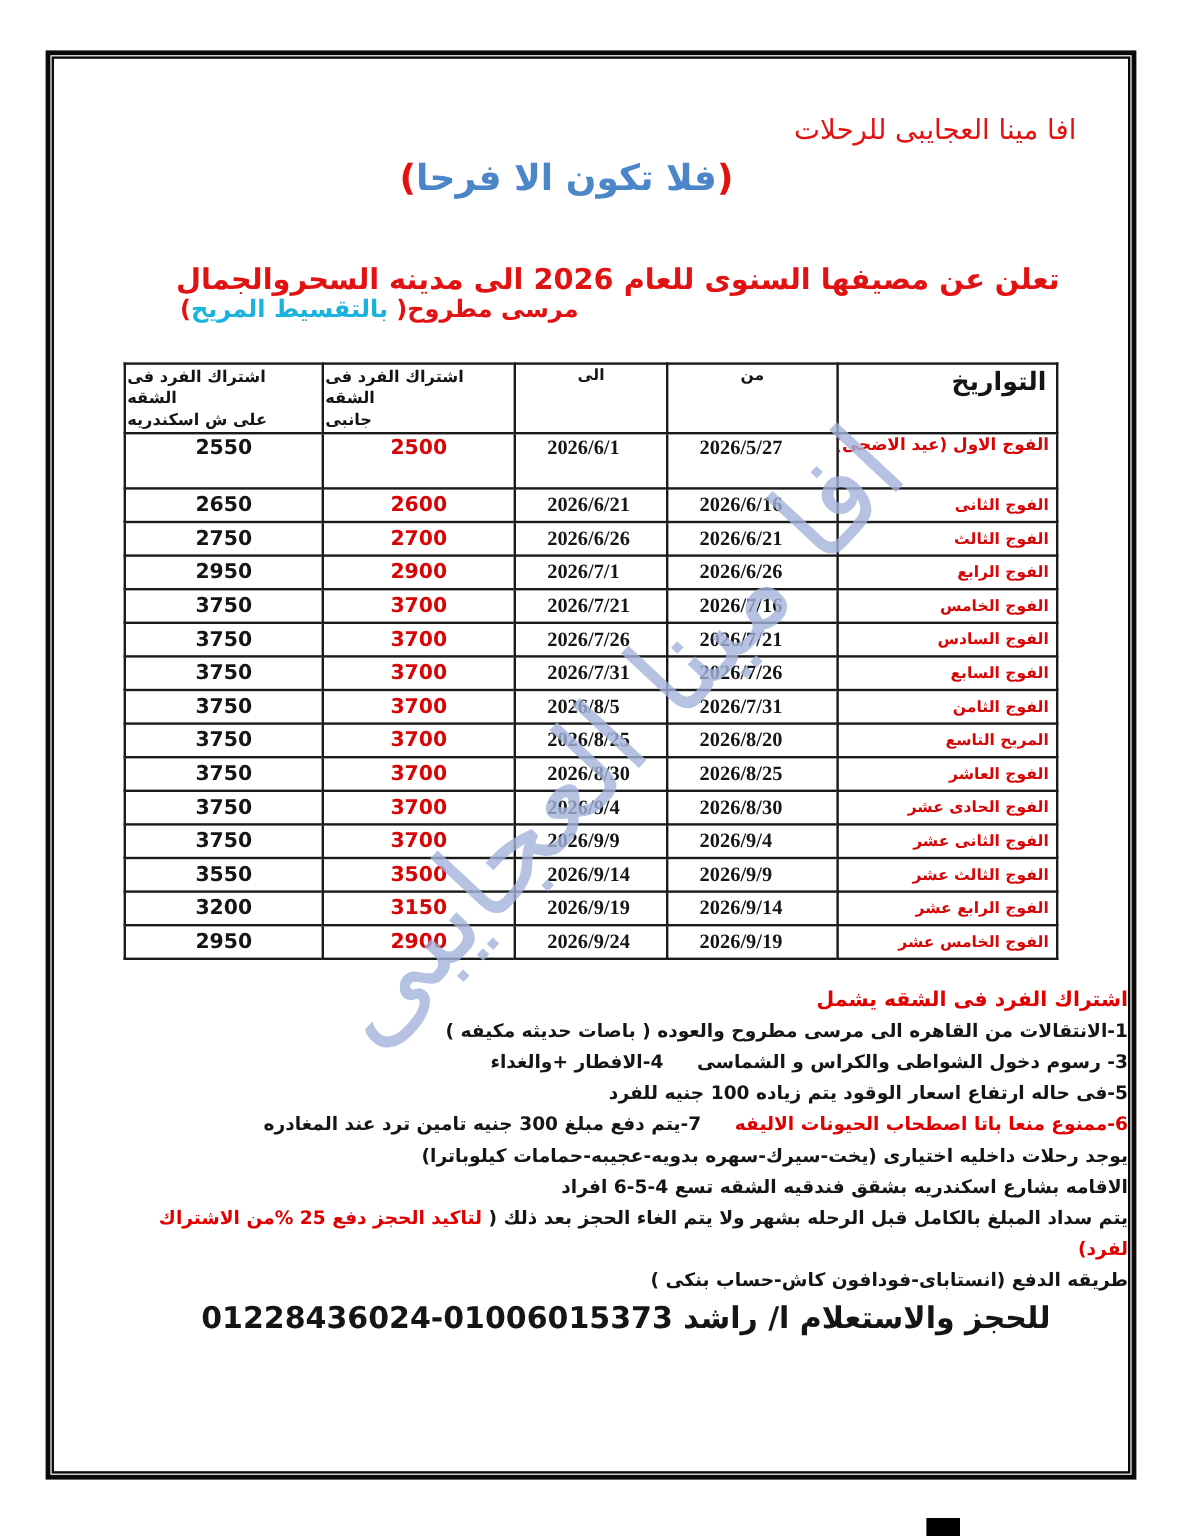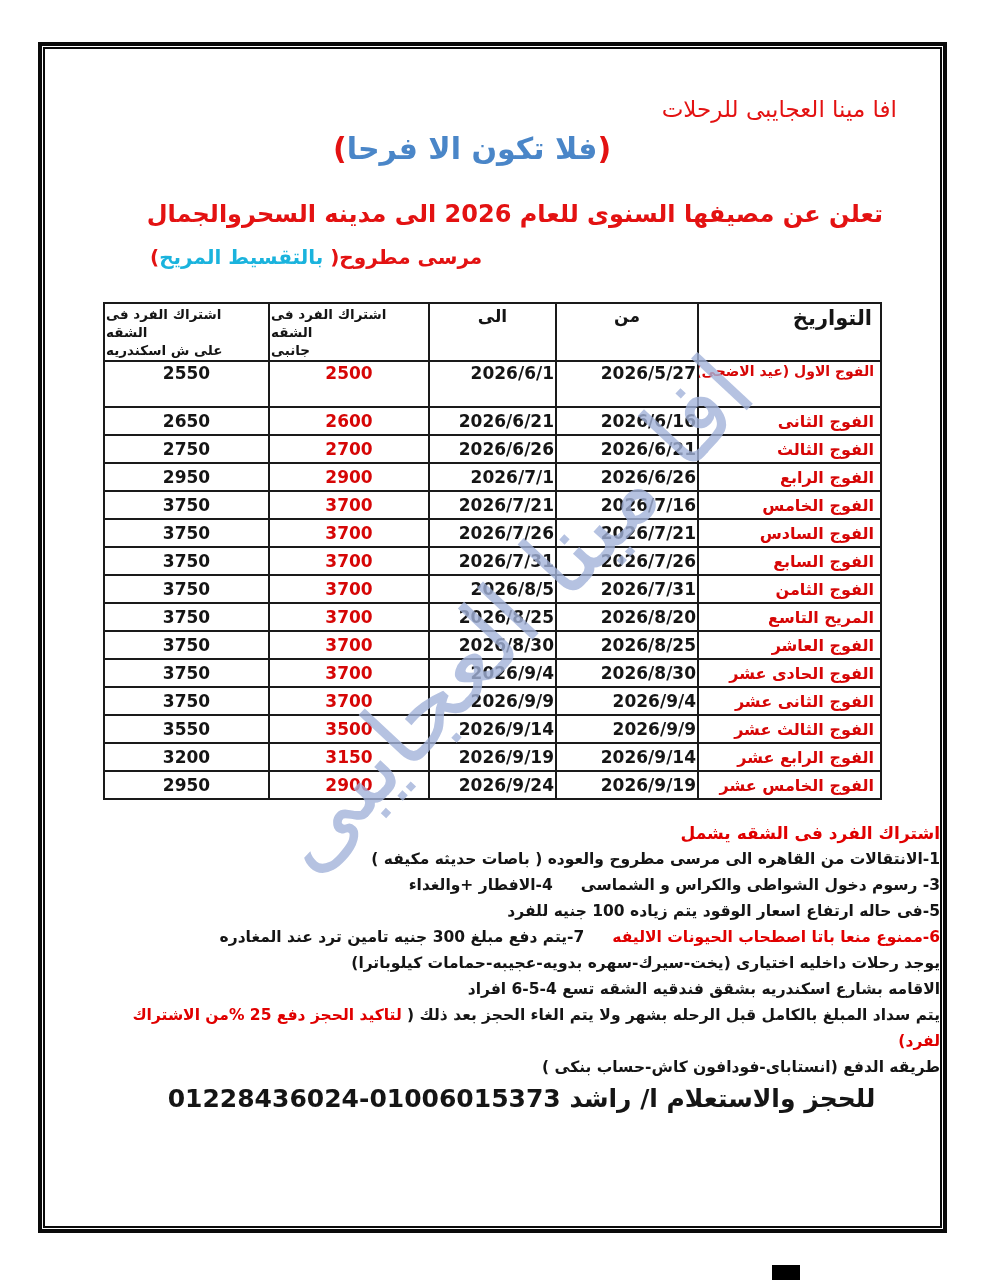--- a/index.html
+++ b/index.html
@@ -8,43 +8,43 @@
     font-family:"DejaVu Sans",sans-serif;color:#151515;
   }
   .frame{position:absolute;left:38px;top:42px;width:909px;height:1191px;
     border:4px solid #0a0a0a;box-sizing:border-box;}
   .frame-inner{position:absolute;inset:1px;border:2px solid #0a0a0a;}
   .red{color:#e31212;}
   .blue{color:#4a86c8;}
   .cyan{color:#1ab3dd;}
   .company{position:absolute;top:96px;right:92px;font-size:23px;font-weight:400;color:#e31212;direction:rtl;}
   .slogan{position:absolute;top:131px;left:333px;font-size:30px;font-weight:700;direction:rtl;}
-  .announce1{position:absolute;top:200px;right:106px;font-size:24px;font-weight:700;color:#e31212;direction:rtl;}
+  .announce1{position:absolute;top:219px;right:106px;font-size:24px;font-weight:700;color:#e31212;direction:rtl;}
   .announce2{position:absolute;top:245px;left:150px;font-size:20px;font-weight:700;direction:rtl;}
   .watermark{
     position:absolute;left:60px;top:555px;width:900px;text-align:center;
     font-size:100px;font-weight:400;color:#a3b3da;opacity:.8;direction:rtl;
     transform:rotate(-47deg);transform-origin:center;z-index:5;pointer-events:none;white-space:nowrap;
   }
   table.tbl{
     position:absolute;left:103px;top:302px;width:777px;border-collapse:collapse;
     table-layout:fixed;direction:rtl;z-index:2;
   }
   .tbl th,.tbl td{border:2px solid #1a1a1a;box-sizing:border-box;font-weight:700;overflow:hidden;white-space:nowrap;}
   .tbl thead tr{height:41px;}
   .tbl tbody tr{height:28px;}
   .tbl tbody tr.tall{height:46px;}
   .tbl tbody tr.tall td{vertical-align:top;padding-top:1px;}
   th.h-dates{font-size:21px;text-align:right;padding-right:8px;vertical-align:top;padding-top:2px;}
-  th.h-from,th.h-to{font-size:17px;text-align:center;vertical-align:top;padding-top:2px;}
+  th.h-from,th.h-to{font-size:13px;text-align:center;vertical-align:top;padding-top:2px;}
   th.h-side,th.h-alex{font-size:13.5px;text-align:left;vertical-align:top;padding-top:1px;
     white-space:pre-line;line-height:18px;}
-  td.col-group{color:#d60606;font-size:16px;text-align:right;padding-right:6px;}
+  td.col-group{color:#d60606;font-size:13px;text-align:right;padding-right:6px;}
   tr.tall td.col-group{font-size:14px;}
-  td.col-date{font-size:17px;text-align:right;padding-left:26px;direction:ltr;}
+  td.col-date{font-size:17px;text-align:left;padding-left:26px;direction:ltr;font-family:Liberation Serif, serif;}
   td.col-side{color:#d60606;font-size:17px;text-align:center;}
   td.col-alex{font-size:17px;text-align:center;}
   .notes{position:absolute;left:103px;right:49px;top:820px;direction:rtl;text-align:right;
     font-weight:700;font-size:15.5px;line-height:26px;z-index:2;}
   .note-heading{color:#e00000;font-size:17px;}
   .note .red{color:#e00000;}
   .gap-after{margin-left:28px;}
   .contact{font-size:25px;line-height:32px;text-align:center;margin-top:3px;direction:rtl;}
   .bottom-mark{position:absolute;left:772px;top:1265px;width:28px;height:15px;background:#000;}
 </style>

